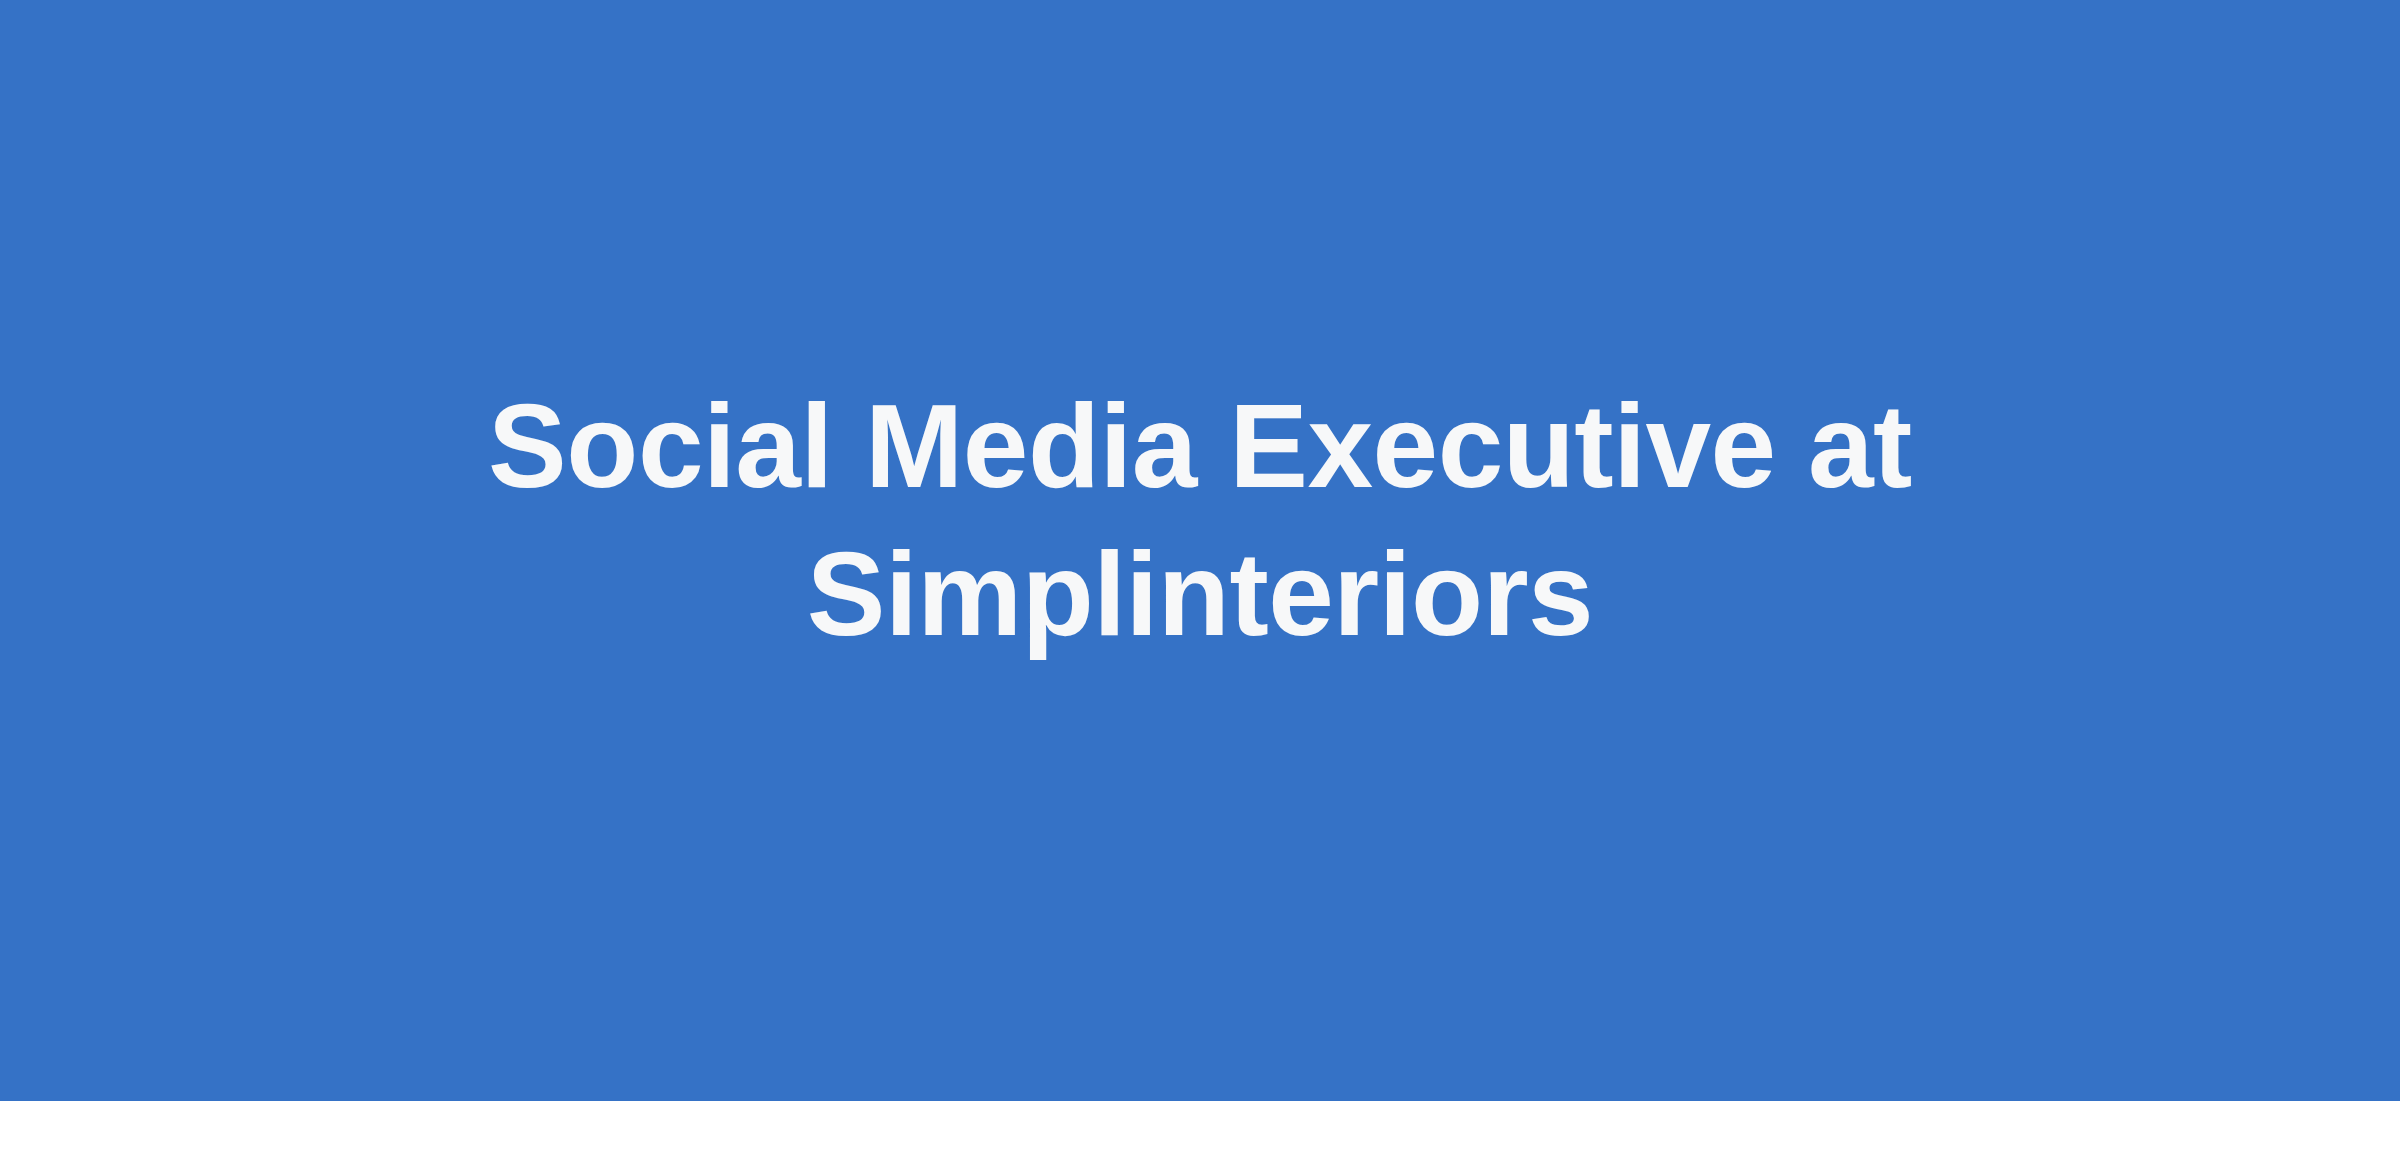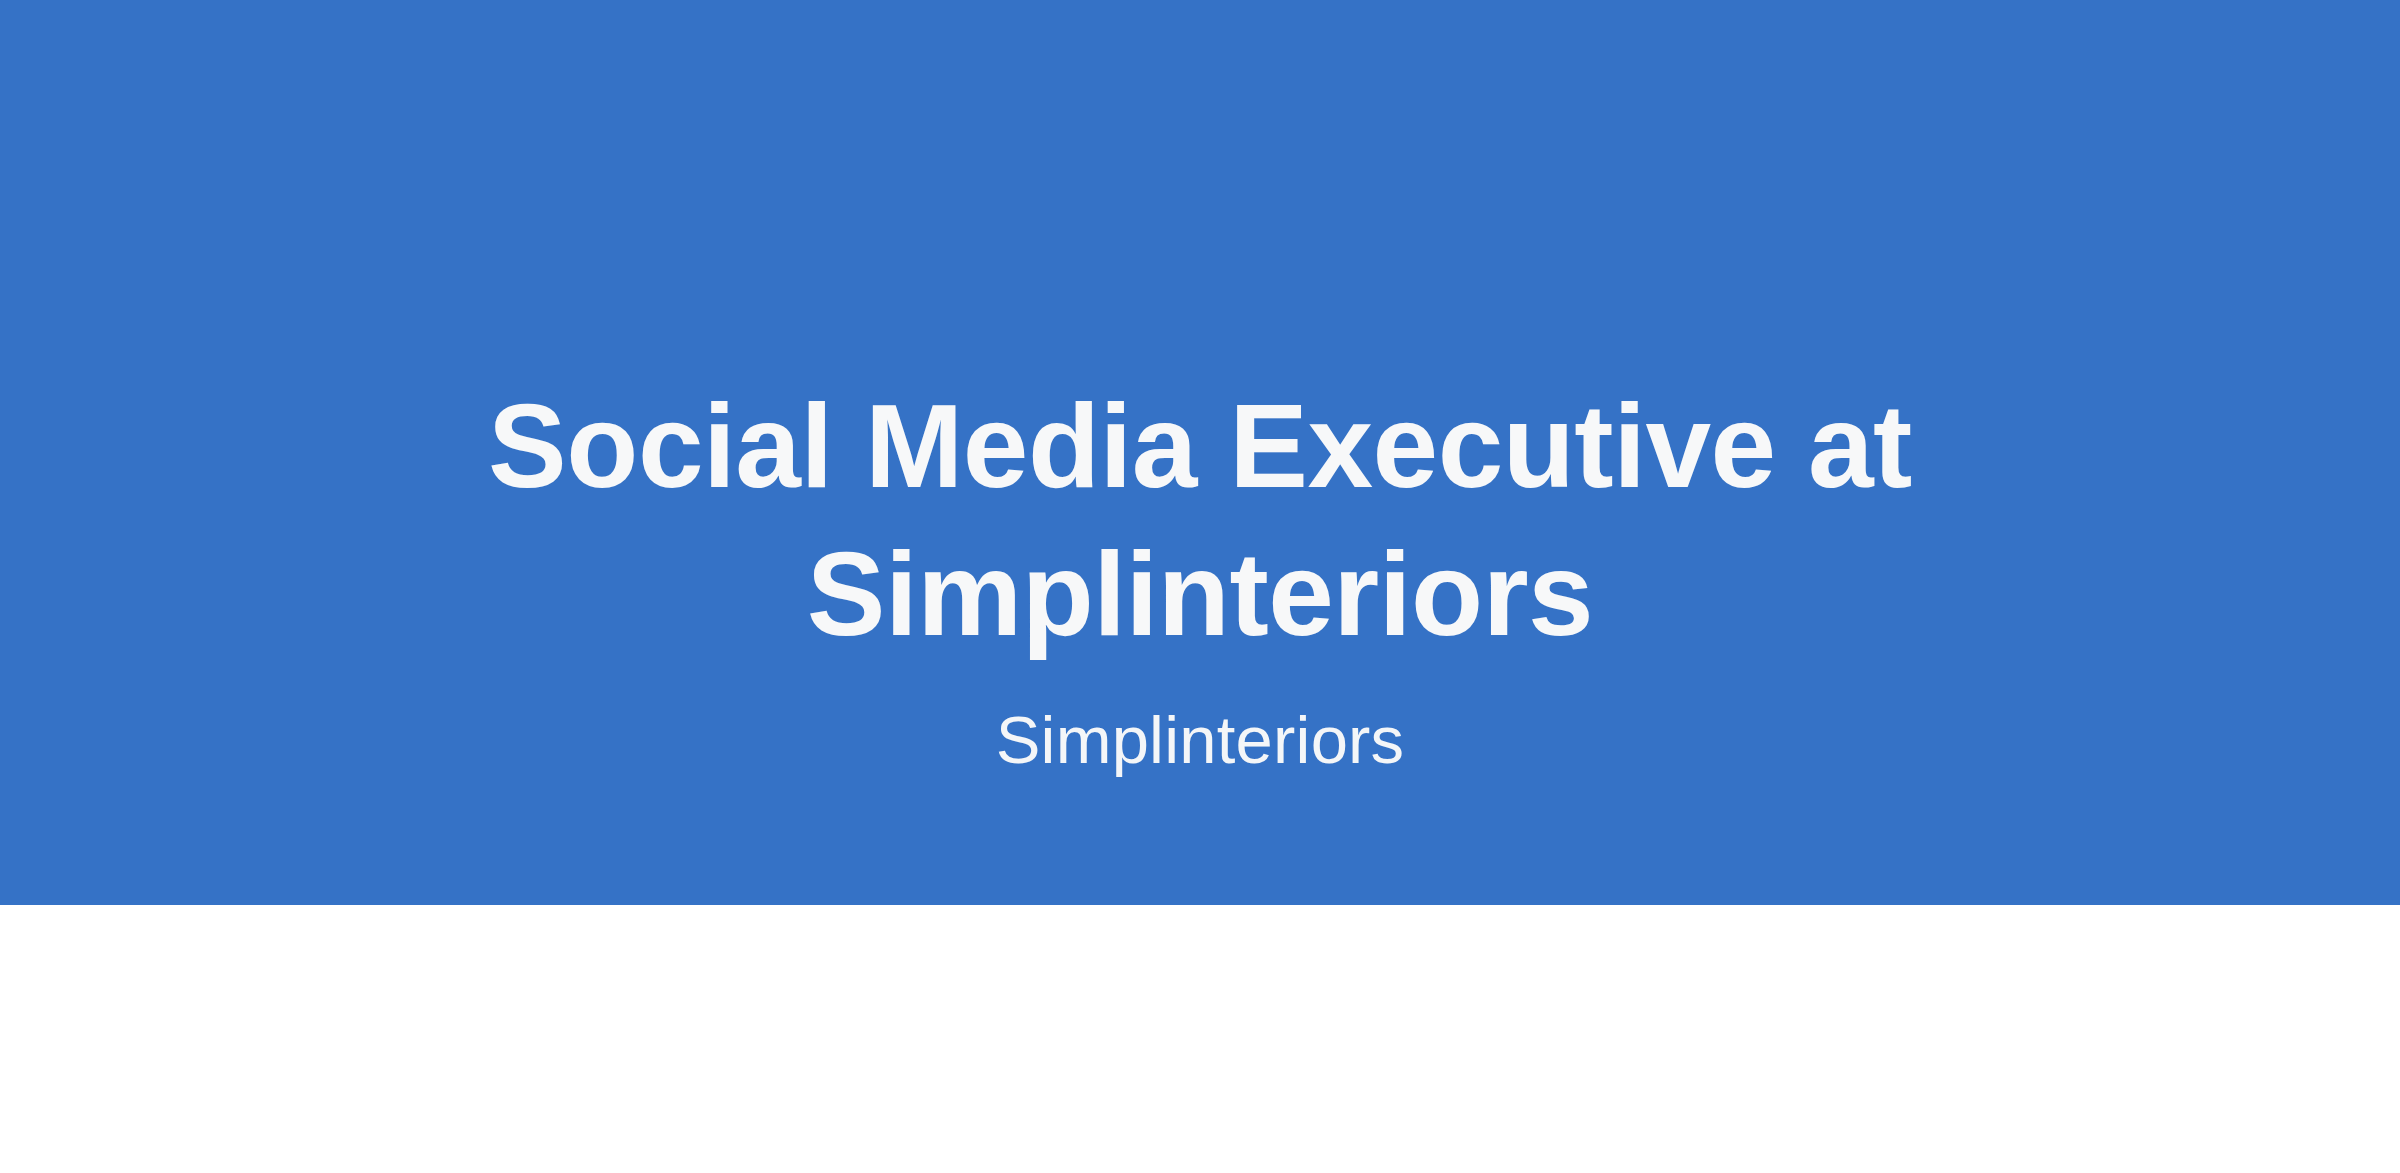--- a/index.html
+++ b/index.html
@@ -11,21 +11,21 @@
     overflow: hidden;
   }
   body {
     font-family: "Liberation Sans", "DejaVu Sans", sans-serif;
   }
 
   .card {
     position: relative;
     box-sizing: border-box;
     width: 2400px;
-    height: 905px;
+    height: 1101px;
     background: #3572c6;
     display: flex;
     flex-direction: column;
     align-items: center;
     justify-content: flex-start;
     -webkit-font-smoothing: antialiased;
   }
 
   
   .content {
@@ -63,15 +63,14 @@
     letter-spacing: 0.2px;
     text-align: center;
   }
 </style>
 </head>
 <body>
 
 <div class="card">
   <div class="content">
     <h1 class="title">Social Media Executive at Simplinteriors</h1>
-    <p class="subtitle">Simplinteriors</p>
   </div>
 </div>
 
 </body></html>

